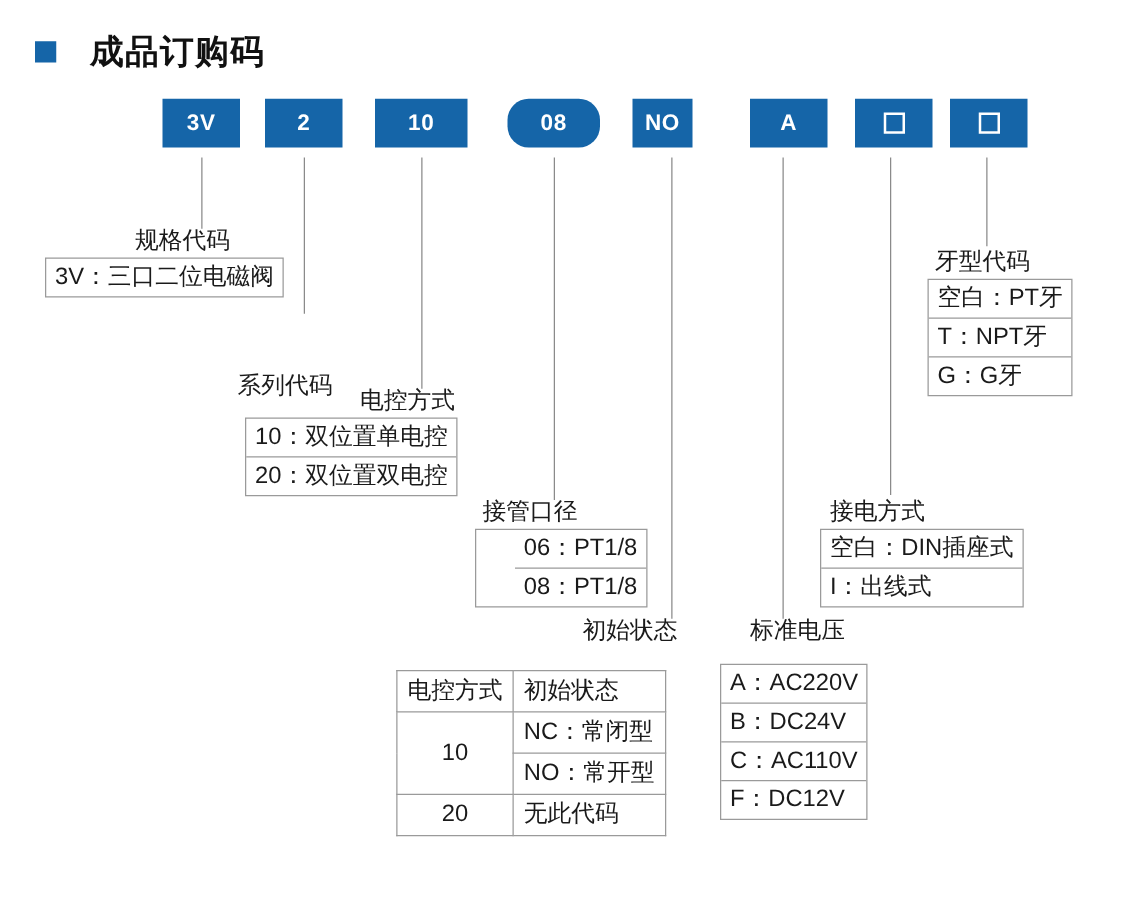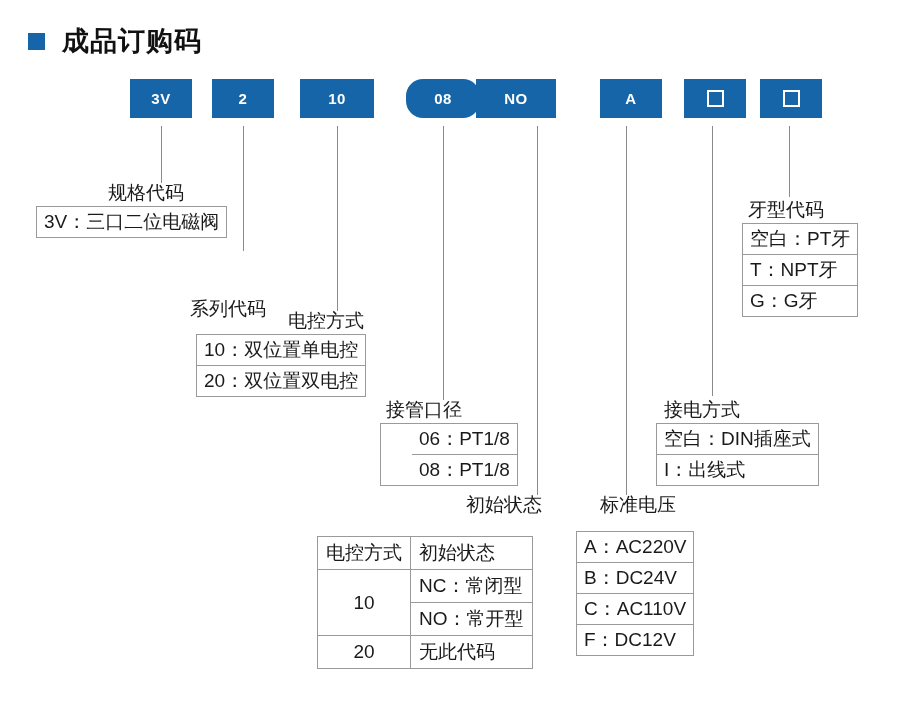--- a/index.html
+++ b/index.html
@@ -19,21 +19,21 @@
     background: #ffffff;
   }
 
   
   .header {
     position: absolute;
     left: 28px;
     top: 28px;
     display: flex;
     align-items: center;
-    gap: 17px;
+    gap: 27px;
   }
   .header-bullet {
     width: 17px;
     height: 17px;
     background: #1565a8;
     flex: 0 0 auto;
   }
   .header-title {
     font-size: 27px;
     font-weight: bold;
@@ -42,21 +42,21 @@
     line-height: 1;
   }
 
   
   .code-box {
     position: absolute;
     top: 79px;
     height: 39px;
     background: #1565a8;
     color: #ffffff;
-    font-size: 15px;
+    font-size: 18px;
     font-weight: bold;
     display: flex;
     align-items: center;
     justify-content: center;
     letter-spacing: 0.5px;
   }
   .code-box .ph {
     display: block;
     width: 17px;
     height: 17px;
@@ -128,21 +128,21 @@
   </div>
 
   <div class="code-box" style="left:130px; width:62px;">3V</div>
 
   <div class="code-box" style="left:212px; width:62px;">2</div>
 
   <div class="code-box" style="left:300px; width:74px;">10</div>
 
   <div class="code-box" style="left:406px; width:74px;border-radius:17px;">08</div>
 
-  <div class="code-box" style="left:476px; width:80px;">NO</div>
+  <div class="code-box" style="left:506px; width:48px;">NO</div>
 
   <div class="code-box" style="left:600px; width:62px;">A</div>
 
   <div class="code-box" style="left:684px; width:62px;">
     <span class="ph"></span>
   </div>
 
   <div class="code-box" style="left:760px; width:62px;">
     <span class="ph"></span>
   </div>

